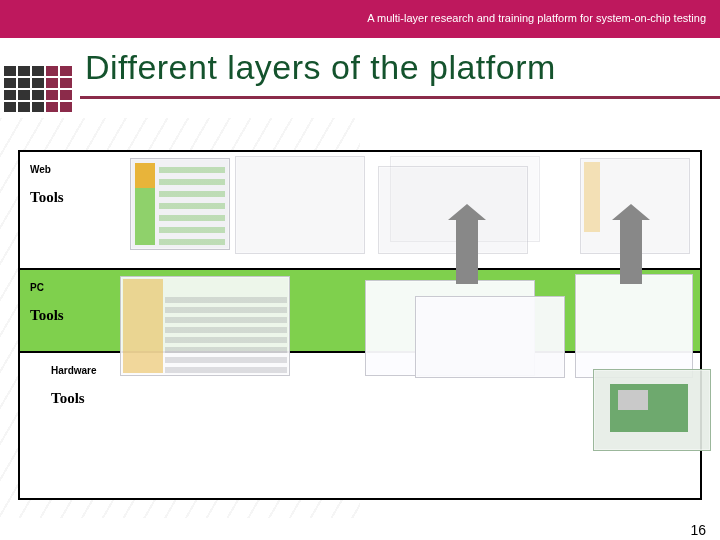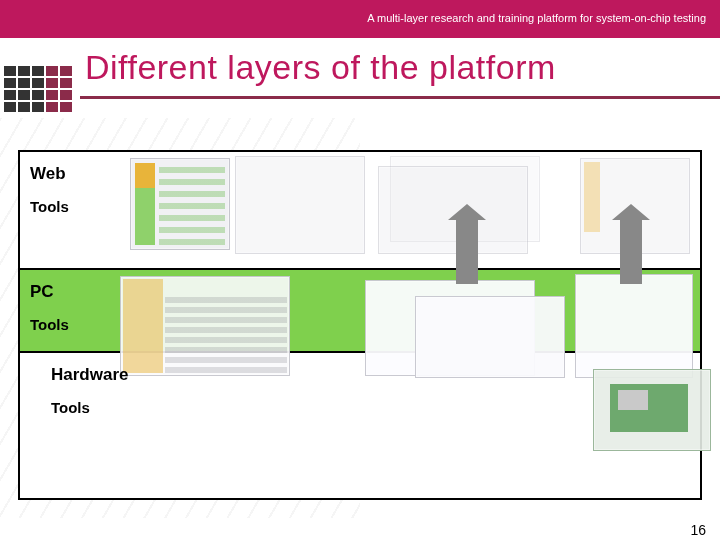--- a/index.html
+++ b/index.html
@@ -25,21 +25,21 @@
     position: relative;
     width: 100%;
     height: 80px;
   }
   .title-wrap h1 {
     position: absolute;
     left: 85px;
     top: 10px;
     font-size: 34px;
     font-weight: 400;
-    color: #be185d;
+    color: #14532d;
     font-family: Verdana, Arial, sans-serif;
     letter-spacing: 0.5px;
   }
   .title-rule {
     position: absolute;
     left: 80px;
     right: 0;
     top: 58px;
     height: 3px;
     background: #8b2b4a;
@@ -85,22 +85,22 @@
     background: #fff;
     z-index: 1;
   }
   .layer {
     position: relative;
     width: 100%;
     border-bottom: 2px solid #000;
     padding: 12px 10px 8px 10px;
   }
   .layer:last-child { border-bottom: none; }
-  .layer .h { font-weight: bold; font-size: 17px; color: #000; }
-  .layer .s { font-weight: bold; font-size: 15px; color: #000; margin-top: 14px; }
+  .layer .h { font-weight: bold; font-size: 10px; color: #000; }
+  .layer .s { font-weight: bold; font-size: 15px; color: #000; margin-top: 14px; font-family: Liberation Serif, serif; }
 
   .layer.web { height: 118px; }
   .layer.pc  { height: 83px; background: #7fd04d; }
   .layer.hw  { height: 115px; margin-left: 21px; }
 
   
   .thumb {
     position: absolute;
     background: rgba(230,230,235,0.55);
     border: 1px solid rgba(180,180,190,0.7);

